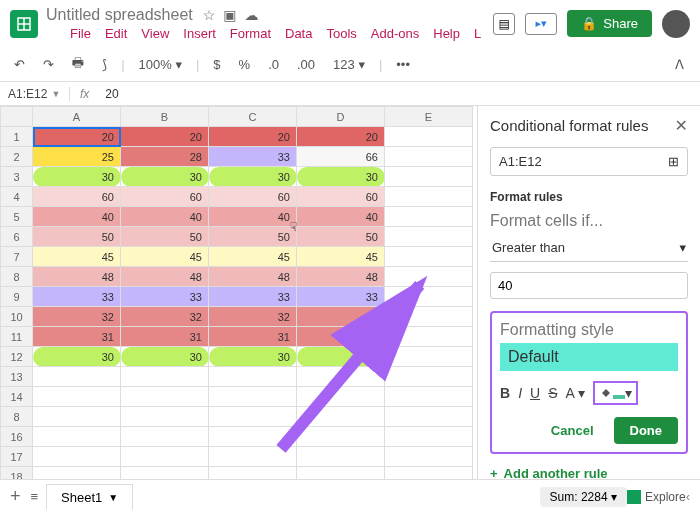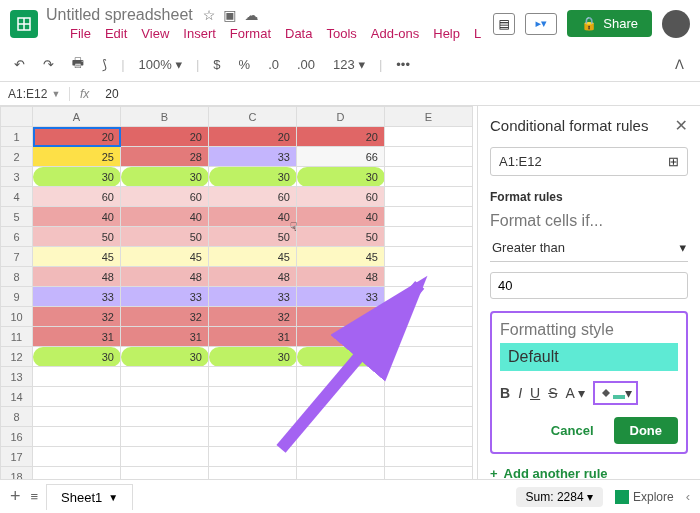--- a/index.html
+++ b/index.html
@@ -66,21 +66,21 @@
 .fill-btn { border: 2px solid #a463f2; padding: 2px 4px; display: flex; align-items: center; }
 .fill-sw { width: 12px; height: 4px; background: #4fc3a1; display: inline-block; margin-top: 8px; }
 .btn-row { display: flex; justify-content: flex-end; gap: 8px; margin-top: 12px; }
 .btn-cancel { color: #1e8e3e; padding: 6px 12px; font-weight: 600; font-size: 13px; }
 .btn-done { background: #1e8e3e; color: #fff; padding: 6px 16px; border-radius: 4px; font-weight: 600; font-size: 13px; }
 .add-rule { color: #1e8e3e; font-size: 13px; font-weight: 600; margin-top: 12px; display: flex; align-items: center; gap: 6px; }
 
 
 .bottom { position: absolute; bottom: 0; left: 0; right: 0; height: 34px; border-top: 1px solid #ddd; display: flex; align-items: center; padding: 0 10px; font-size: 13px; background: #fff; }
 .sheet-tab { background: #fff; border: 1px solid #ddd; border-bottom: none; padding: 5px 14px; margin-left: 8px; display: flex; align-items: center; gap: 6px; }
-.bottom-right { margin-left: auto; display: flex; align-items: center; gap: 12px; }
+.bottom-right { margin-left: auto; display: flex; align-items: center; }
 .sum-box { background: #eee; padding: 3px 10px; border-radius: 4px; font-size: 12px; }
 .explore { color: #555; font-size: 12px; display: flex; align-items: center; gap: 4px; }
 .explore-ic { width: 14px; height: 14px; background: #0f9d58; }
 
 
 .arrow { position: absolute; left: 245px; top: 305px; transform: rotate(-22deg); }
 
 .cursor-ic { position:absolute; left:290px; top:114px; font-size:12px; }
 </style>
 </head>

